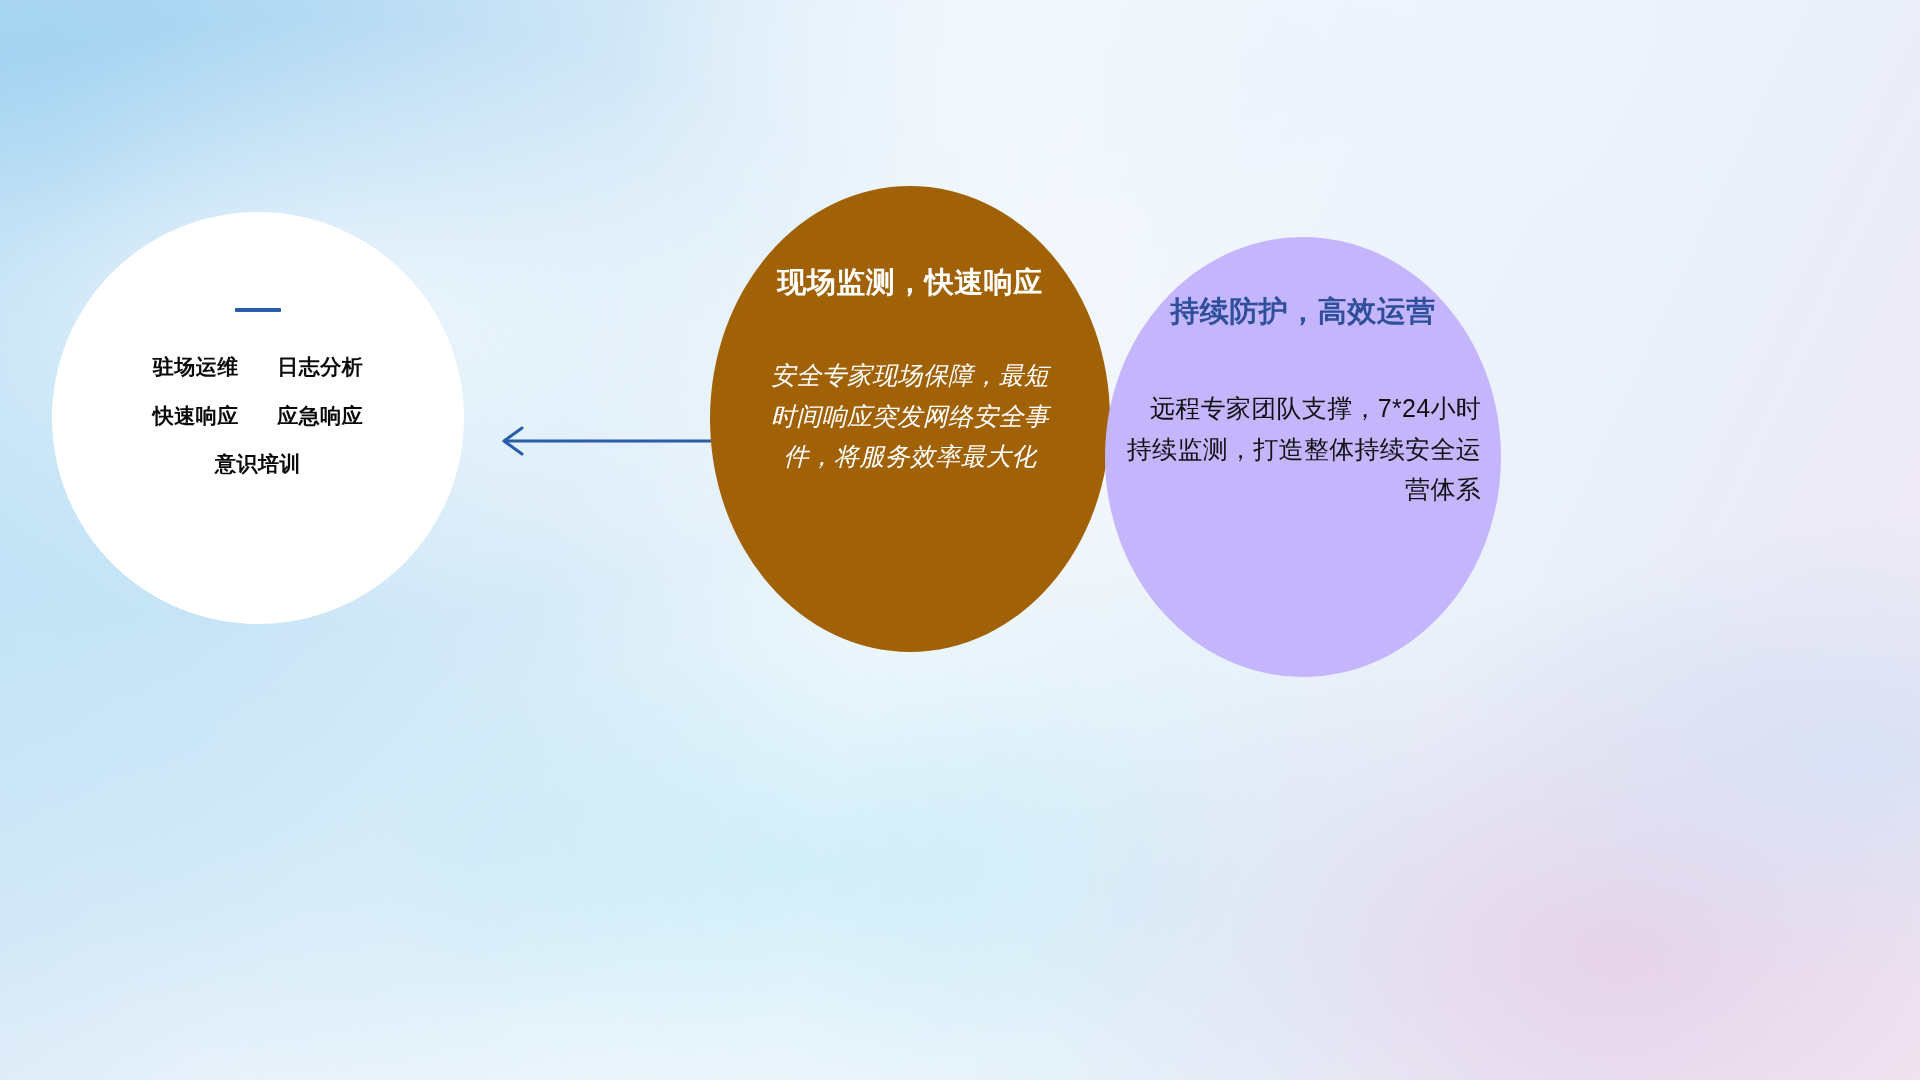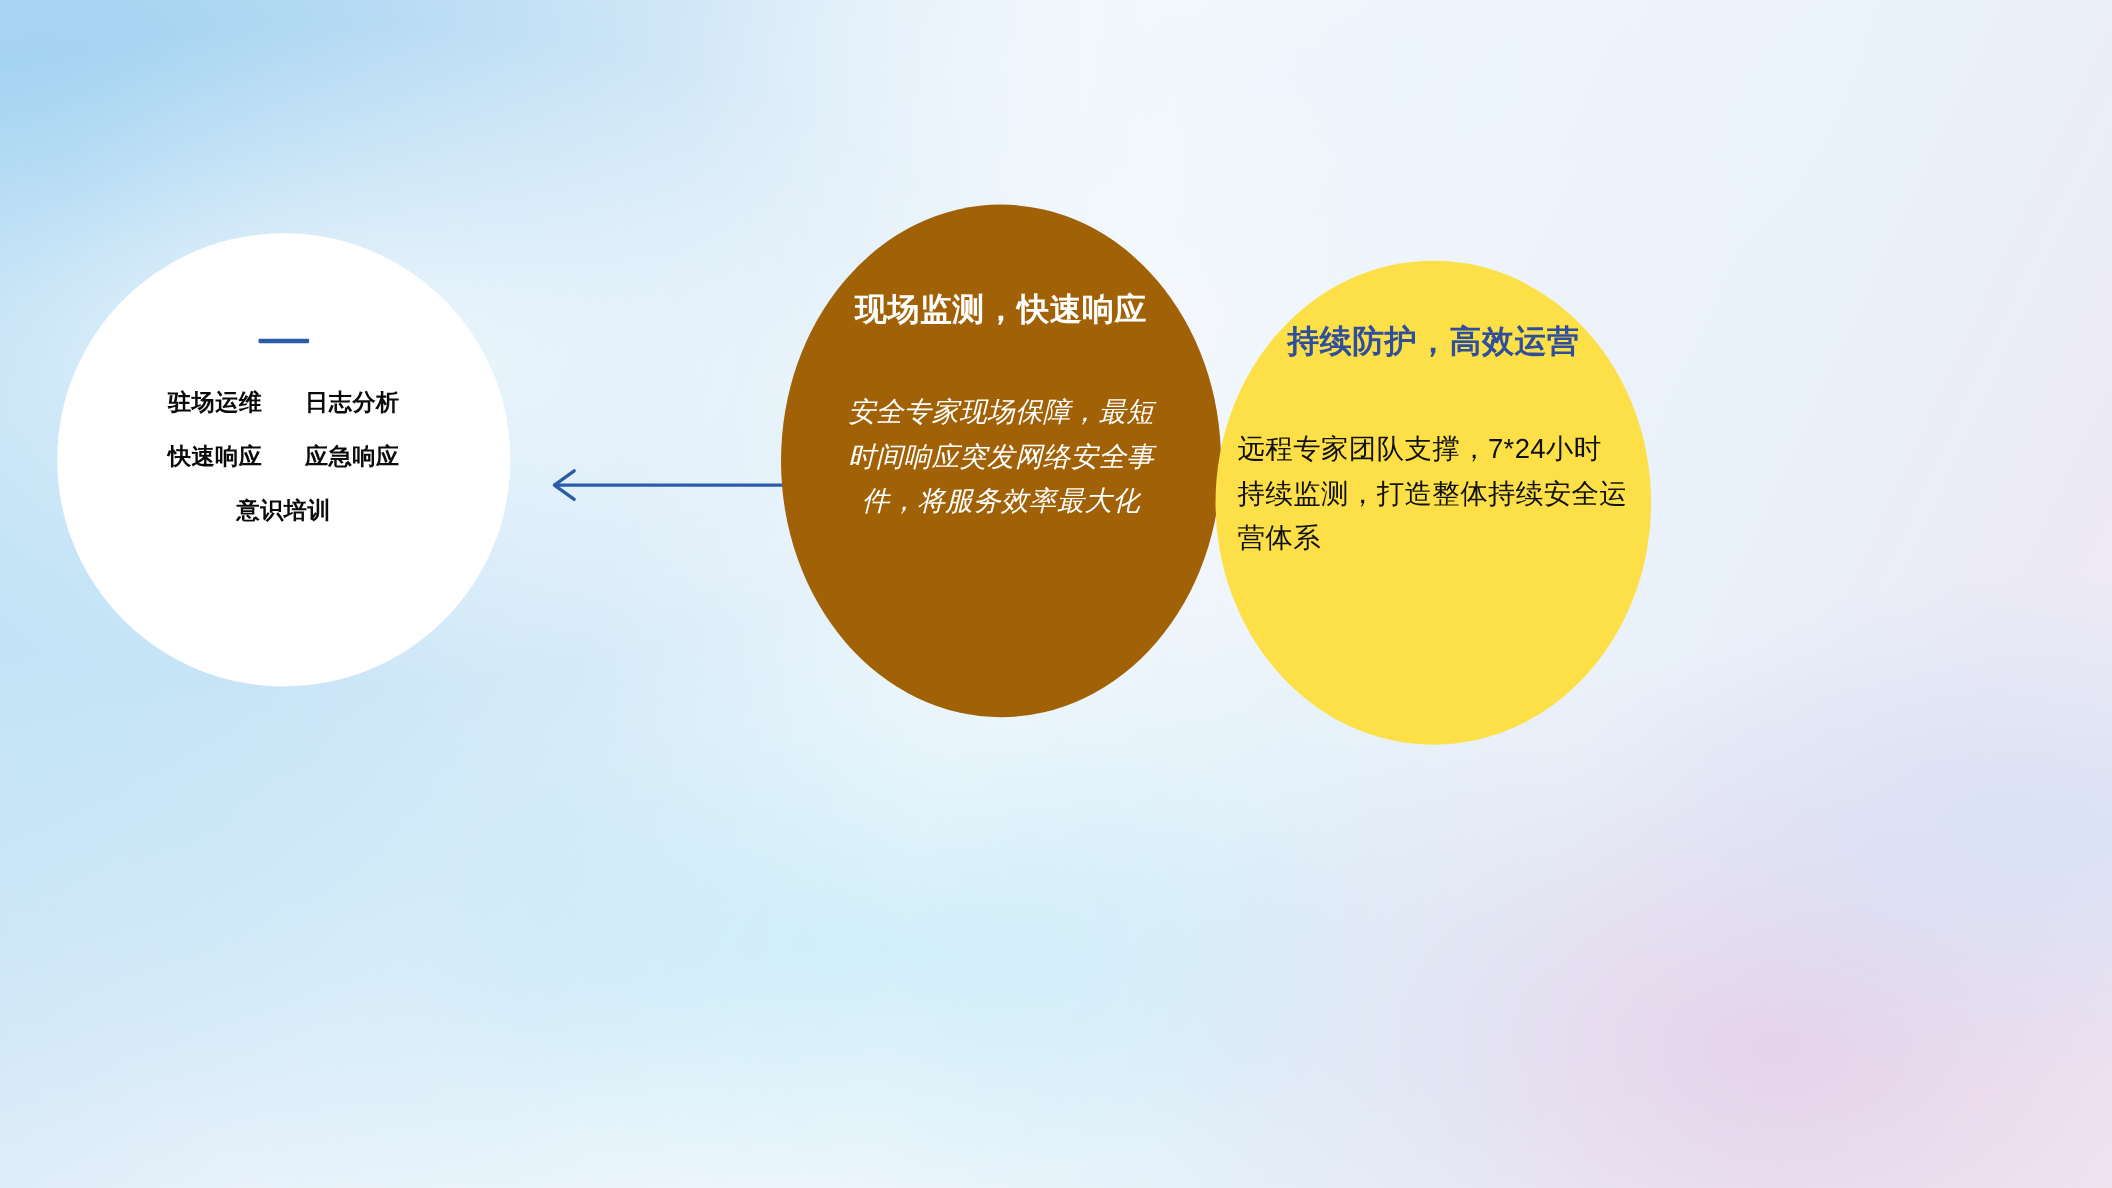--- a/index.html
+++ b/index.html
@@ -93,21 +93,21 @@
     background: #a16207;
     z-index: 5;
     padding-top: 82px;
   }
 
   #circle-right {
     left: 1105px;
     top: 237px;
     width: 396px;
     height: 440px;
-    background: #fde047;
+    background: #c4b5fd;
     z-index: 6;
     padding-top: 60px;
   }
 
   
   .divider-line {
     width: 46px;
     height: 4px;
     background: #2a5caa;
     border-radius: 1px;
@@ -155,21 +155,21 @@
     font-size: 29px;
     white-space: nowrap;
     letter-spacing: 0.5px;
     line-height: 1;
   }
   .right-body {
     margin-top: 62px;
     color: #111111;
     font-size: 25px;
     line-height: 1.62;
-    text-align: left;
+    text-align: right;
     width: 356px;
     letter-spacing: 0.3px;
   }
 
   
   #arrow-connector {
     position: absolute;
     left: 480px;
     top: 410px;
     width: 260px;

